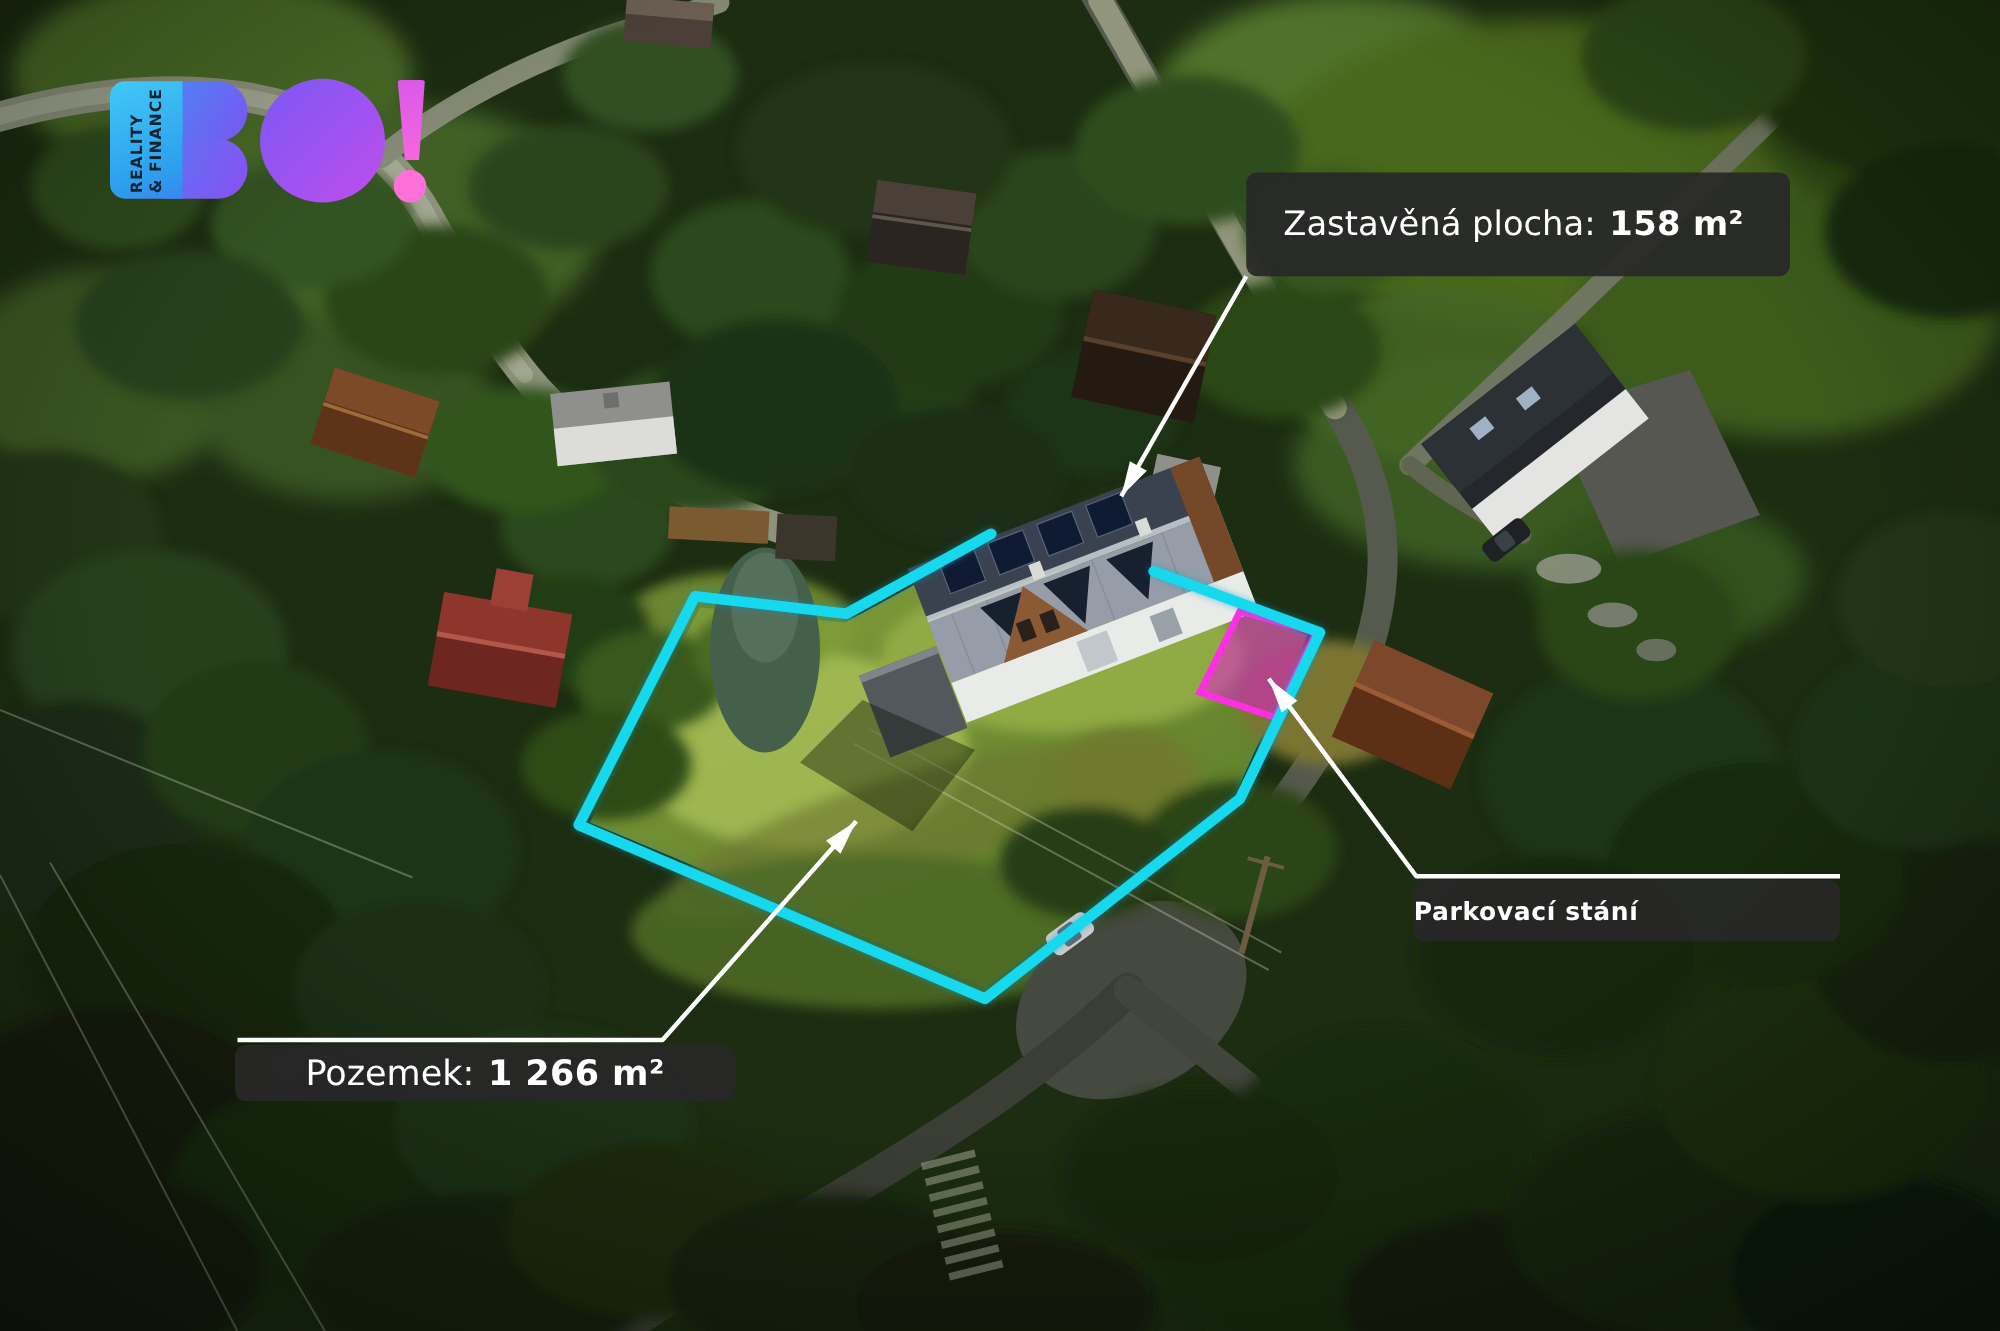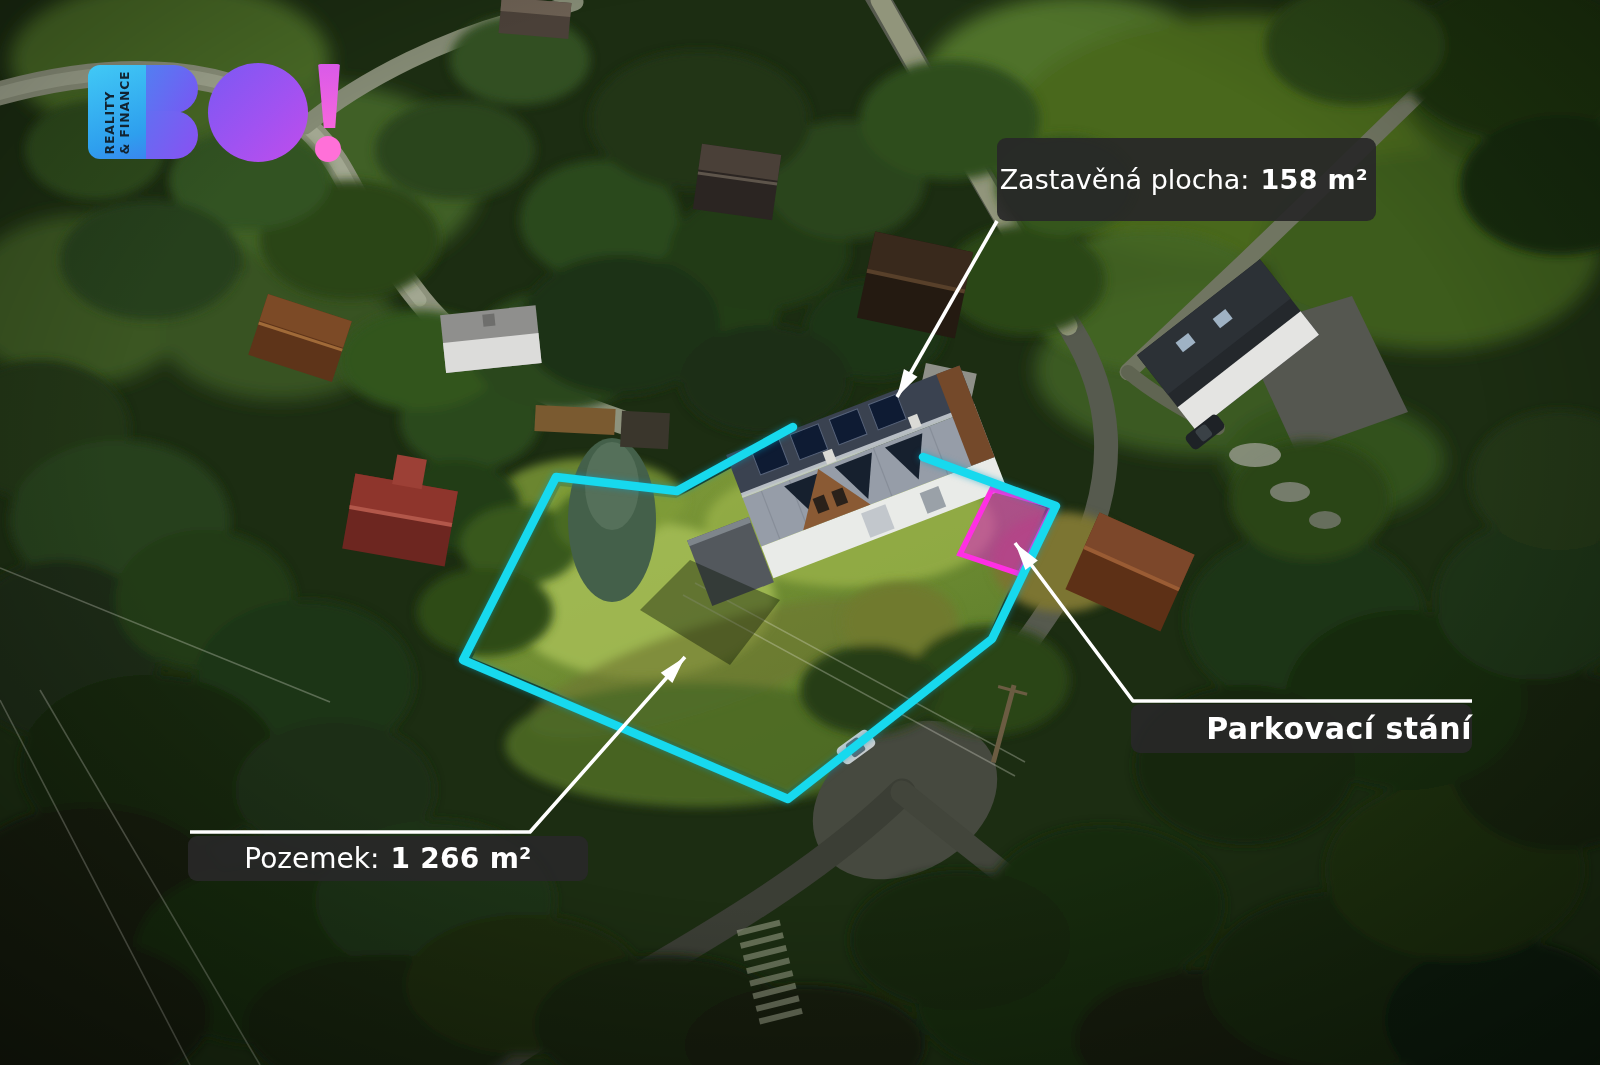--- a/index.html
+++ b/index.html
@@ -3,26 +3,26 @@
 <meta charset="utf-8">
 <style>
   html,body{margin:0;padding:0;background:#0c140a;}
   #stage{position:relative;width:1600px;height:1065px;overflow:hidden;
          font-family:"DejaVu Sans","Liberation Sans",sans-serif;background:#1c2d12;}
   #scene,#overlay{position:absolute;left:0;top:0;}
   
   .label{position:absolute;background:rgba(40,40,40,0.93);color:#fff;border-radius:9px;
          box-sizing:border-box;white-space:nowrap;}
   .label b{font-weight:700;margin-left:11px;letter-spacing:.3px;}
-  .label-built{left:997px;top:138px;width:379px;height:83px;display:flex;flex-direction:column;
-               justify-content:center;align-items:flex-end;padding-right:8px;font-size:27px;line-height:36px;}
+  .label-built{left:997px;top:138px;width:435px;height:83px;display:flex;flex-direction:column;
+               justify-content:center;align-items:flex-end;padding-right:37px;font-size:27px;line-height:36px;}
   .label-plot{left:188px;top:836px;width:400px;height:45px;display:flex;align-items:center;
               justify-content:center;font-size:28px;}
   .label-parking{left:1131px;top:704px;width:341px;height:49px;display:flex;align-items:center;
-                 justify-content:flex-end;font-size:30px;font-weight:700;letter-spacing:.5px;}
+                 justify-content:flex-start;font-size:20px;font-weight:700;letter-spacing:.5px;}
   
   .logo{position:absolute;left:88px;top:62px;width:242px;height:100px;}
   .logo .hidden-name{position:absolute;width:1px;height:1px;overflow:hidden;opacity:0;}
   .b-stem{position:absolute;left:0;top:3px;width:58px;height:94px;border-radius:12px 0 0 12px;
           background:linear-gradient(160deg,#41c9f5,#2e9fee 75%,#3a86ef);}
   .b-bump-t{position:absolute;left:44px;top:3px;width:66px;height:48px;border-radius:0 26px 26px 4px;
             background:linear-gradient(120deg,#4b86f1,#7a55f3);}
   .b-bump-b{position:absolute;left:44px;top:49px;width:66px;height:48px;border-radius:4px 26px 26px 0;
             background:linear-gradient(120deg,#5b74f2,#8a50f2);}
   .logo-o{position:absolute;left:120px;top:1px;width:100px;height:99px;border-radius:50%;

